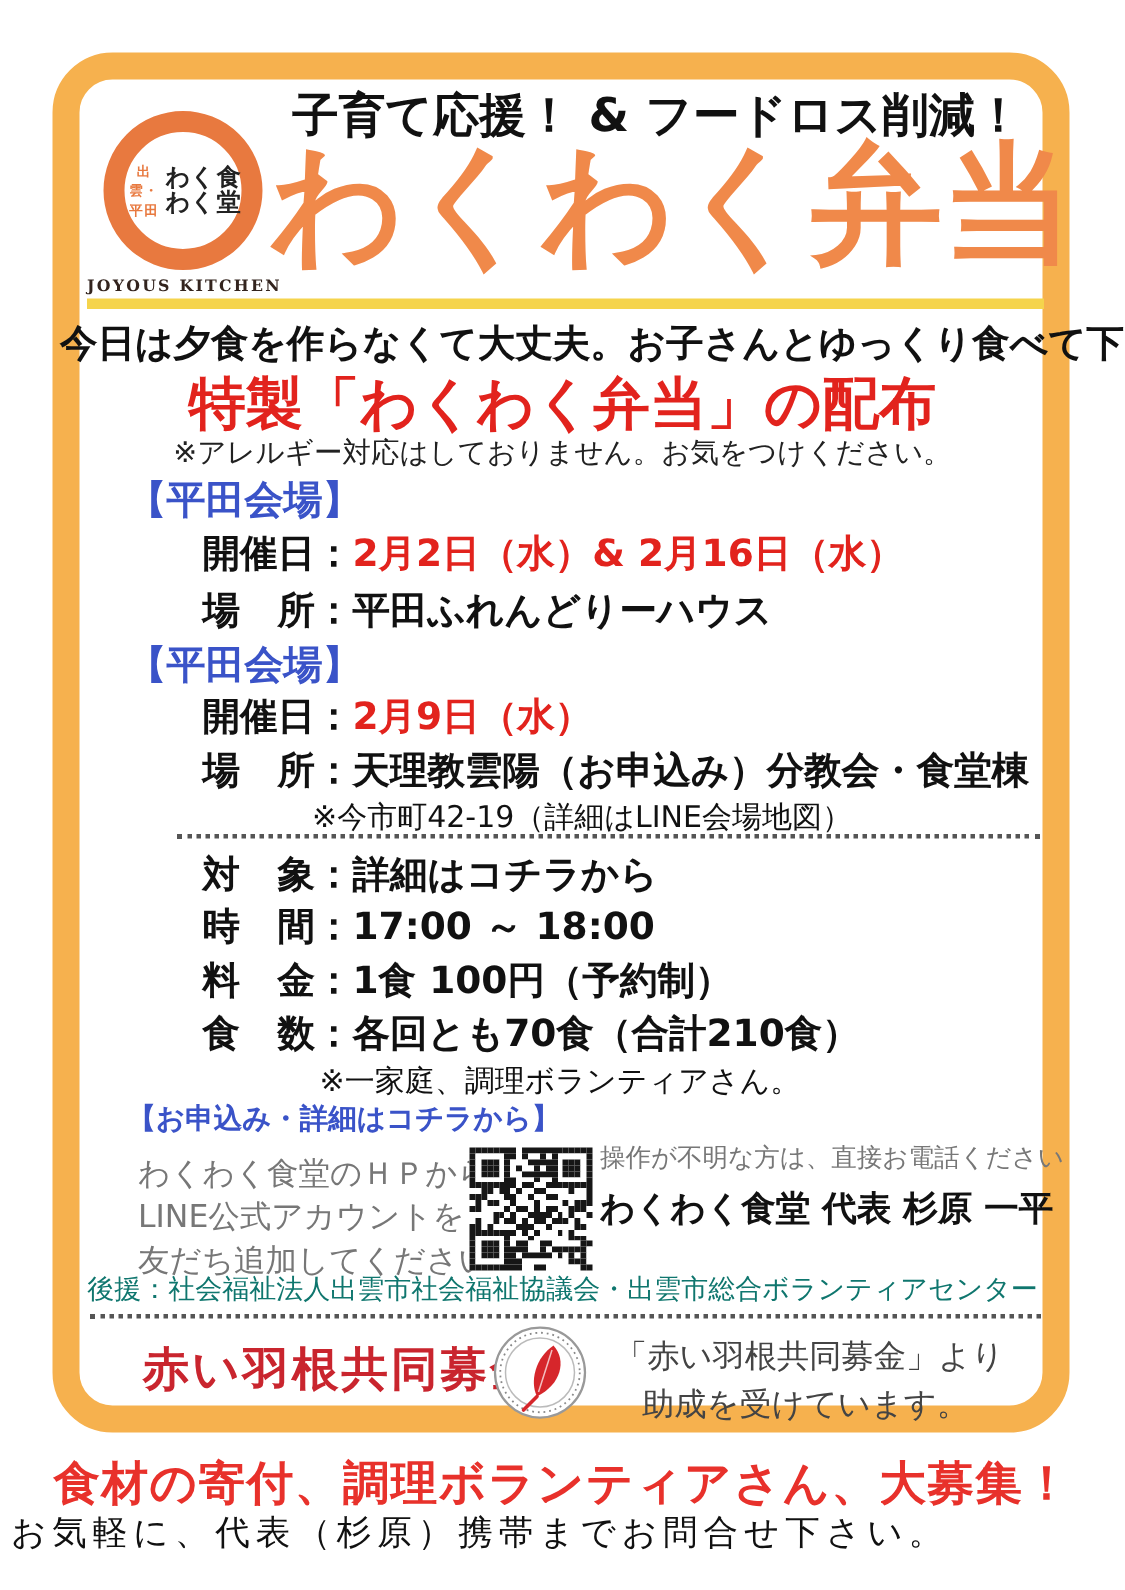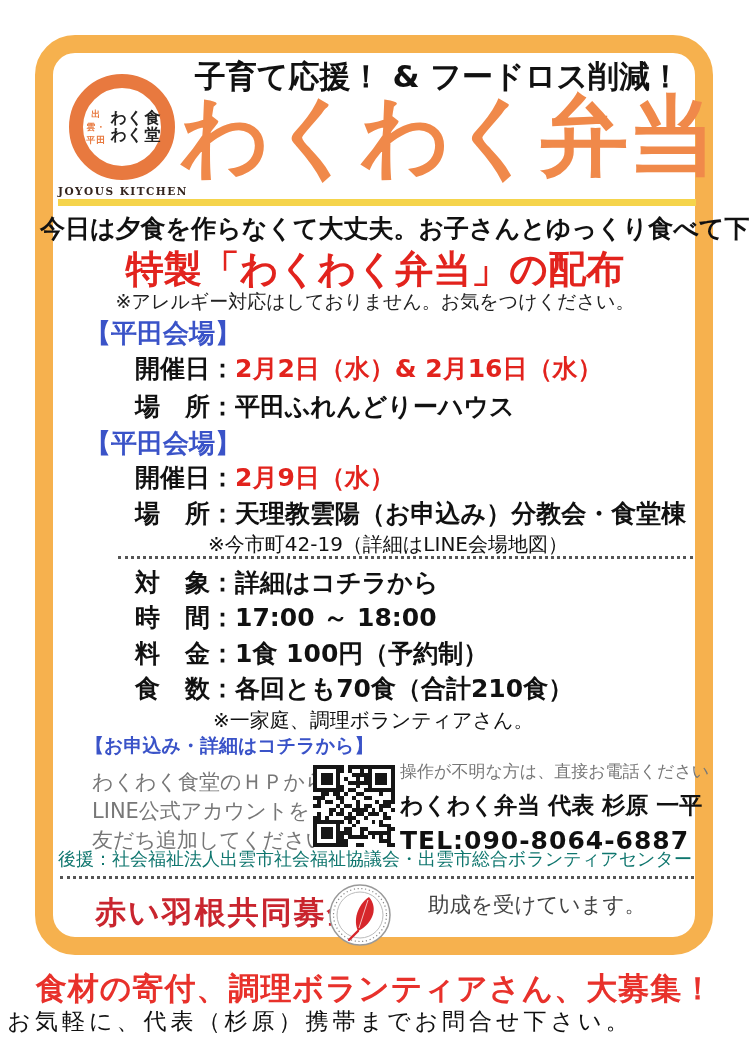--- a/index.html
+++ b/index.html
@@ -563,36 +563,36 @@
     <div></div>
     <div></div>
     <div></div>
     <div></div>
     <div></div>
     <div class="on"></div>
     <div class="on"></div>
   </div>
 <div class="abs apply-right">
   <div class="apply-note">操作が不明な方は、直接お電話ください</div>
-  <div class="apply-name">わくわく弁当 代表 杉原 一平</div>
-  <div class="apply-tel">TEL:090-8064-6887</div>
+  <div class="apply-name">わくわく食堂 代表 杉原 一平</div>
 </div>
 <div class="abs support-line">後援：社会福祉法人出雲市社会福祉協議会・出雲市総合ボランティアセンター</div>
 
 <div class="abs dotted" style="left:60px;top:876px;width:634px;"></div>
 
 <div class="abs funding-name">赤い羽根共同募金</div>
 <div class="abs feather-badge">
   <svg width="64" height="64" viewBox="0 0 64 64">
     <circle cx="32" cy="32" r="30" fill="#fff" stroke="#999" stroke-width="1.5"></circle>
     <circle cx="32" cy="32" r="23" fill="#fff" stroke="#bbb" stroke-width="1"></circle>
     <circle cx="32" cy="32" r="26.5" fill="none" stroke="#888" stroke-width="1.2" stroke-dasharray="1.2 2.6"></circle>
     <path d="M41 14 C 50 24, 46 40, 30 48 C 25 38, 29 22, 41 14 Z" fill="#D6262B"></path>
     <path d="M30 48 L 21 57" stroke="#D6262B" stroke-width="2.4" stroke-linecap="round"></path>
     <path d="M40 17 L 31 45" stroke="#fff" stroke-width="1" opacity="0.7"></path>
   </svg>
 </div>
 <div class="abs funding-text">
+  <div>「赤い羽根共同募金」より</div>
   <div class="l2">助成を受けています。</div>
 </div>
 
 <div class="abs footer-headline">食材の寄付、調理ボランティアさん、大募集！</div>
 <div class="abs footer-sub">お気軽に、代表（杉原）携帯までお問合せ下さい。</div>
 
 </body></html>

